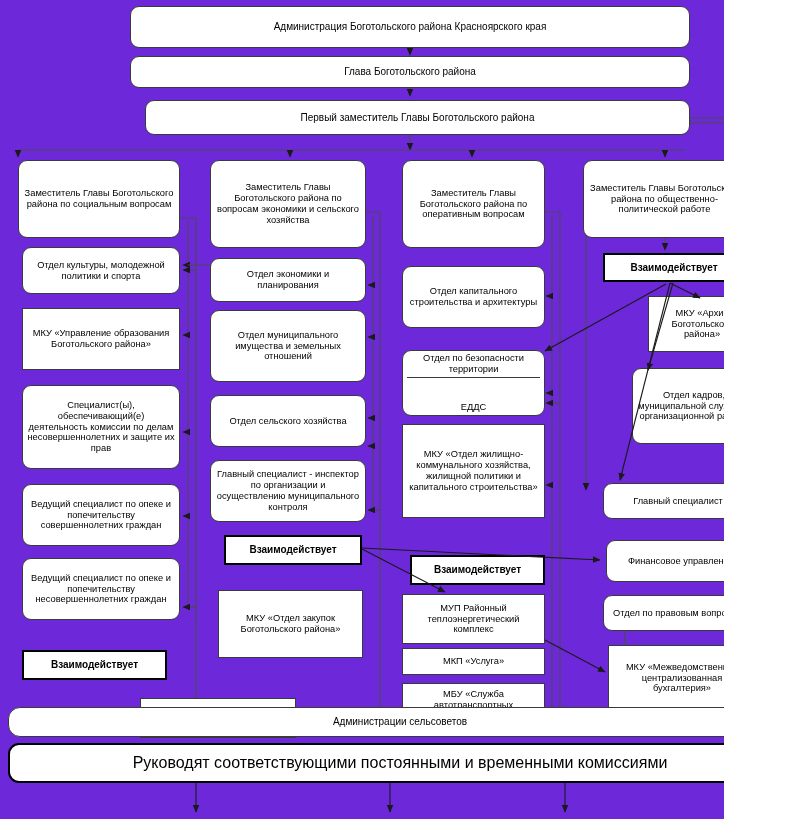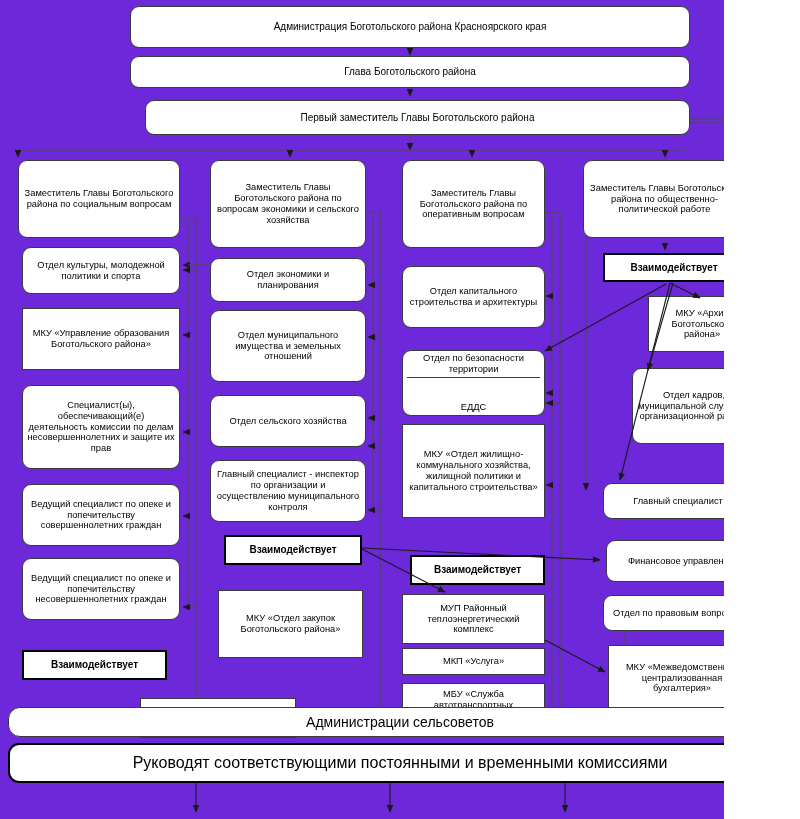--- a/index.html
+++ b/index.html
@@ -289,21 +289,21 @@
 
     <path class="ln" d="M665,238 L665,250" marker-end="url(#arr)"></path>
 
     <path class="ln-dark" d="M362,548 L600,560" marker-end="url(#arr)"></path>
 
     <path class="ln-dark" d="M362,549 L445,592" marker-end="url(#arr)"></path>
 
     <path class="ln-dark" d="M545,640 L605,672" marker-end="url(#arr)"></path>
   </svg>
 
-  <div class="box sq banner" style="left:8px;top:707px;width:784px;height:30px;font-size:14px;border-radius:12px;">
+  <div class="box sq banner" style="left:8px;top:707px;width:784px;height:30px;font-size:10px;border-radius:12px;">
     <span>Администрации сельсоветов</span>
   </div>
 
   <div class="box bold-round banner" style="left:8px;top:743px;width:784px;height:40px;font-size:16px;">
     <span>Руководят соответствующими постоянными и временными комиссиями</span>
   </div>
 
 </div>
 
 </body></html>

